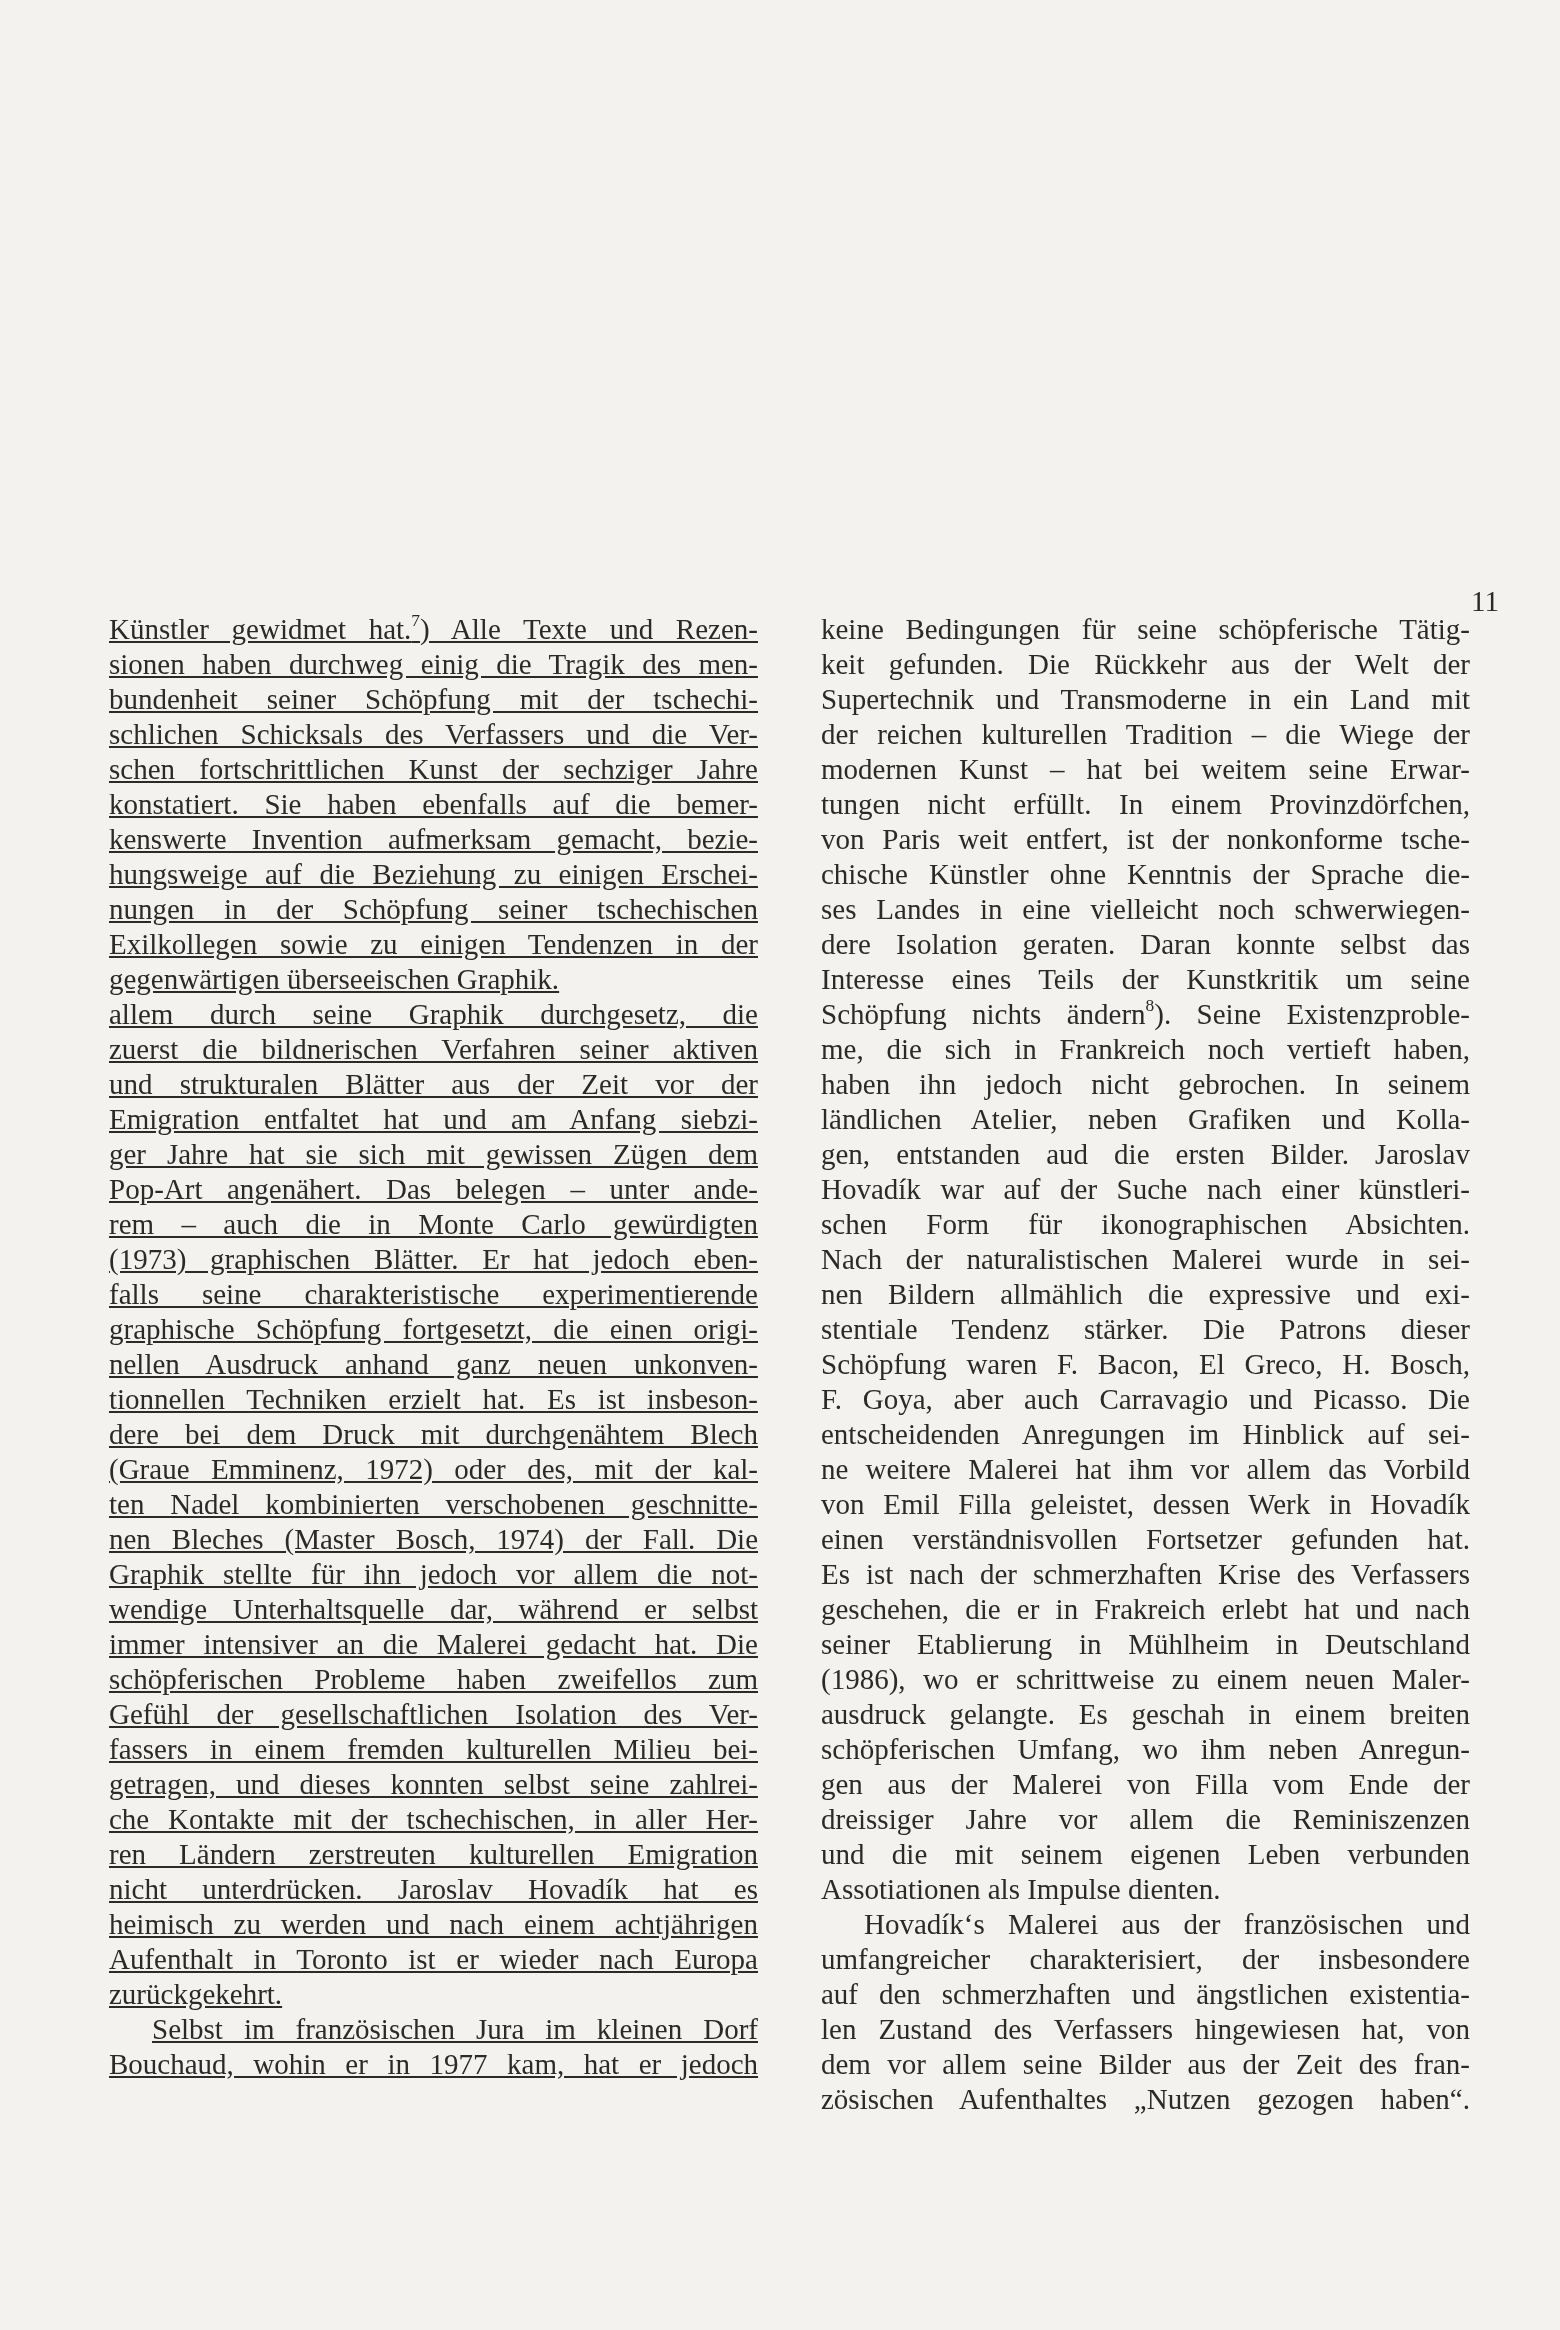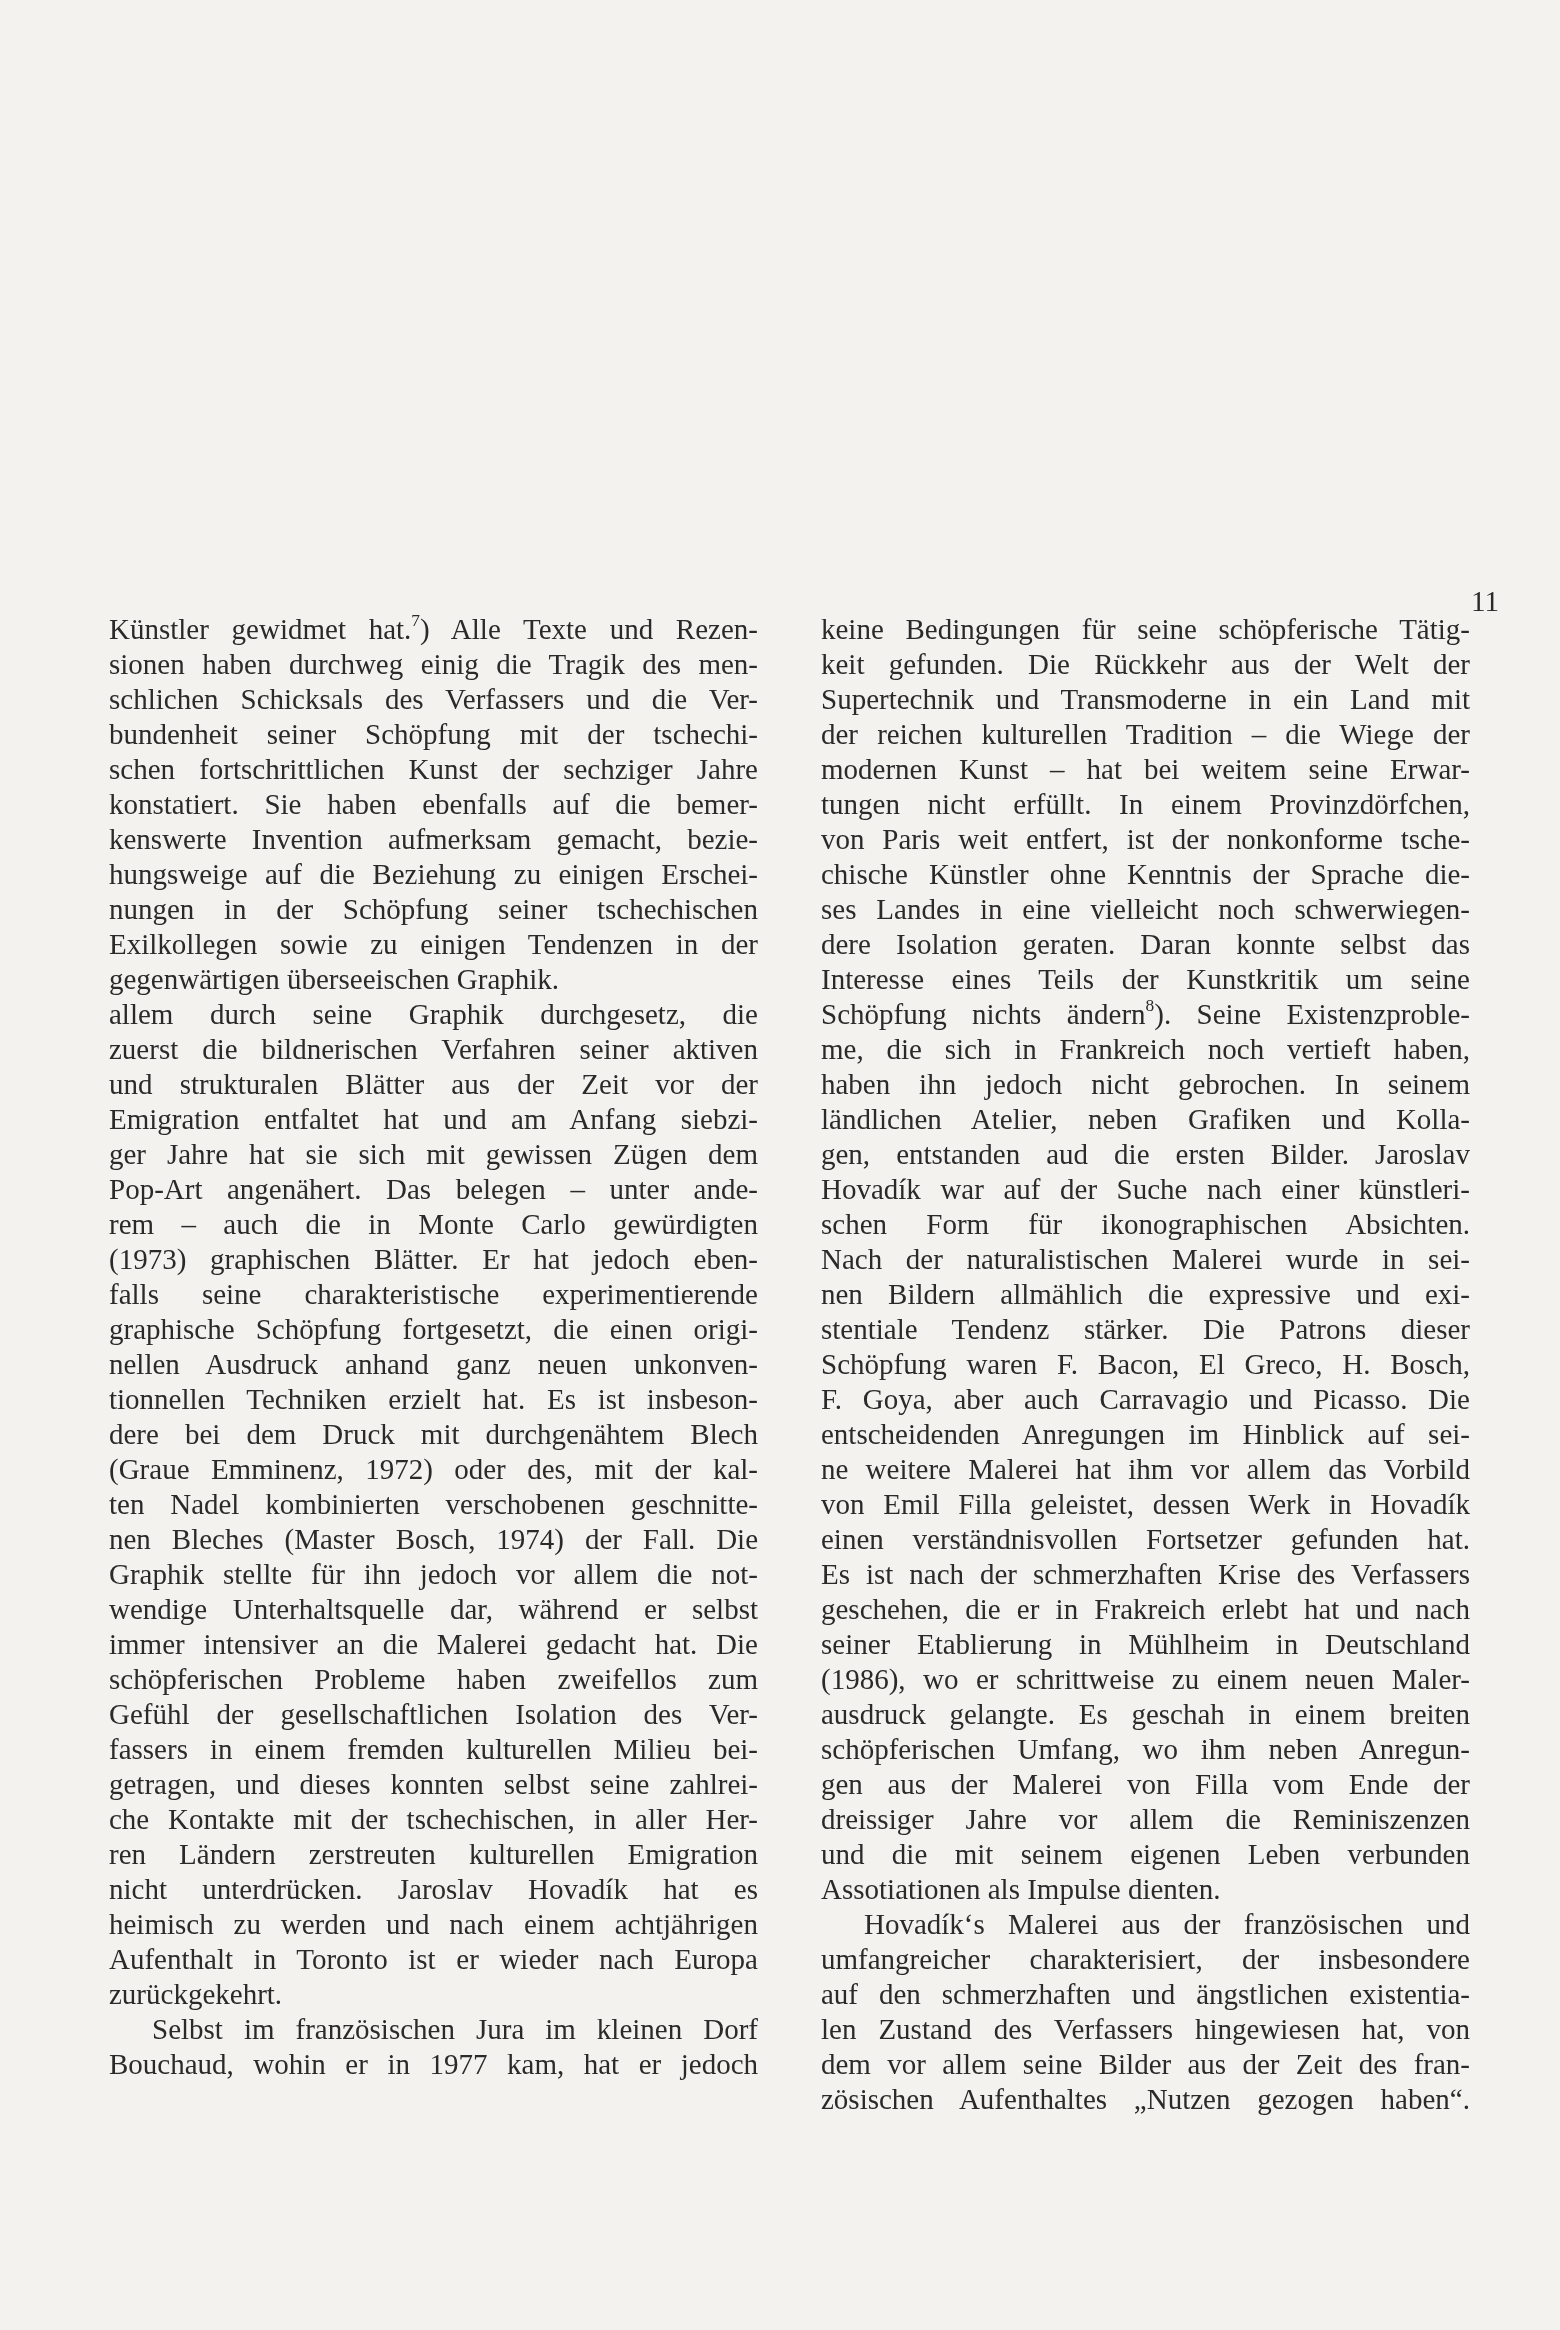--- a/index.html
+++ b/index.html
@@ -11,21 +11,21 @@
     font-family: "Liberation Serif", "DejaVu Serif", serif;
     color: #2a2a2a;
   }
   .col {
     position: absolute;
     top: 612px;
     width: 649px;
     font-size: 29px;
     line-height: 35px;
   }
-  .col-left { left: 109px; }
+  .col-left { left: 109px; text-decoration: underline; }
   .col-right { left: 821px; }
   .line {
     display: block;
     height: 35px;
     white-space: nowrap;
     text-align: justify;
     text-align-last: justify;
   }
   .line.last { text-align-last: left; }
   .line.indent { padding-left: 43px; }
@@ -38,22 +38,22 @@
     font-size: 29px;
     line-height: 35px;
   }
 </style>
 </head>
 <body>
 
 <div class="col col-left">
     <span class="line"><span>Künstler gewidmet hat.</span><sup>7</sup><span>) Alle Texte und Rezen-</span></span>
     <span class="line"><span>sionen haben durchweg einig die Tragik des men-</span></span>
+    <span class="line"><span>bundenheit seiner Schöpfung mit der tschechi-</span></span>
     <span class="line"><span>schlichen Schicksals des Verfassers und die Ver-</span></span>
-    <span class="line"><span>bundenheit seiner Schöpfung mit der tschechi-</span></span>
     <span class="line"><span>schen fortschrittlichen Kunst der sechziger Jahre</span></span>
     <span class="line"><span>konstatiert. Sie haben ebenfalls auf die bemer-</span></span>
     <span class="line"><span>kenswerte Invention aufmerksam gemacht, bezie-</span></span>
     <span class="line"><span>hungsweige auf die Beziehung zu einigen Erschei-</span></span>
     <span class="line"><span>nungen in der Schöpfung seiner tschechischen</span></span>
     <span class="line"><span>Exilkollegen sowie zu einigen Tendenzen in der</span></span>
     <span class="line last"><span>gegenwärtigen überseeischen Graphik.</span></span>
     <span class="line"><span>allem durch seine Graphik durchgesetz, die</span></span>
     <span class="line"><span>zuerst die bildnerischen Verfahren seiner aktiven</span></span>
     <span class="line"><span>und strukturalen Blätter aus der Zeit vor der</span></span>

